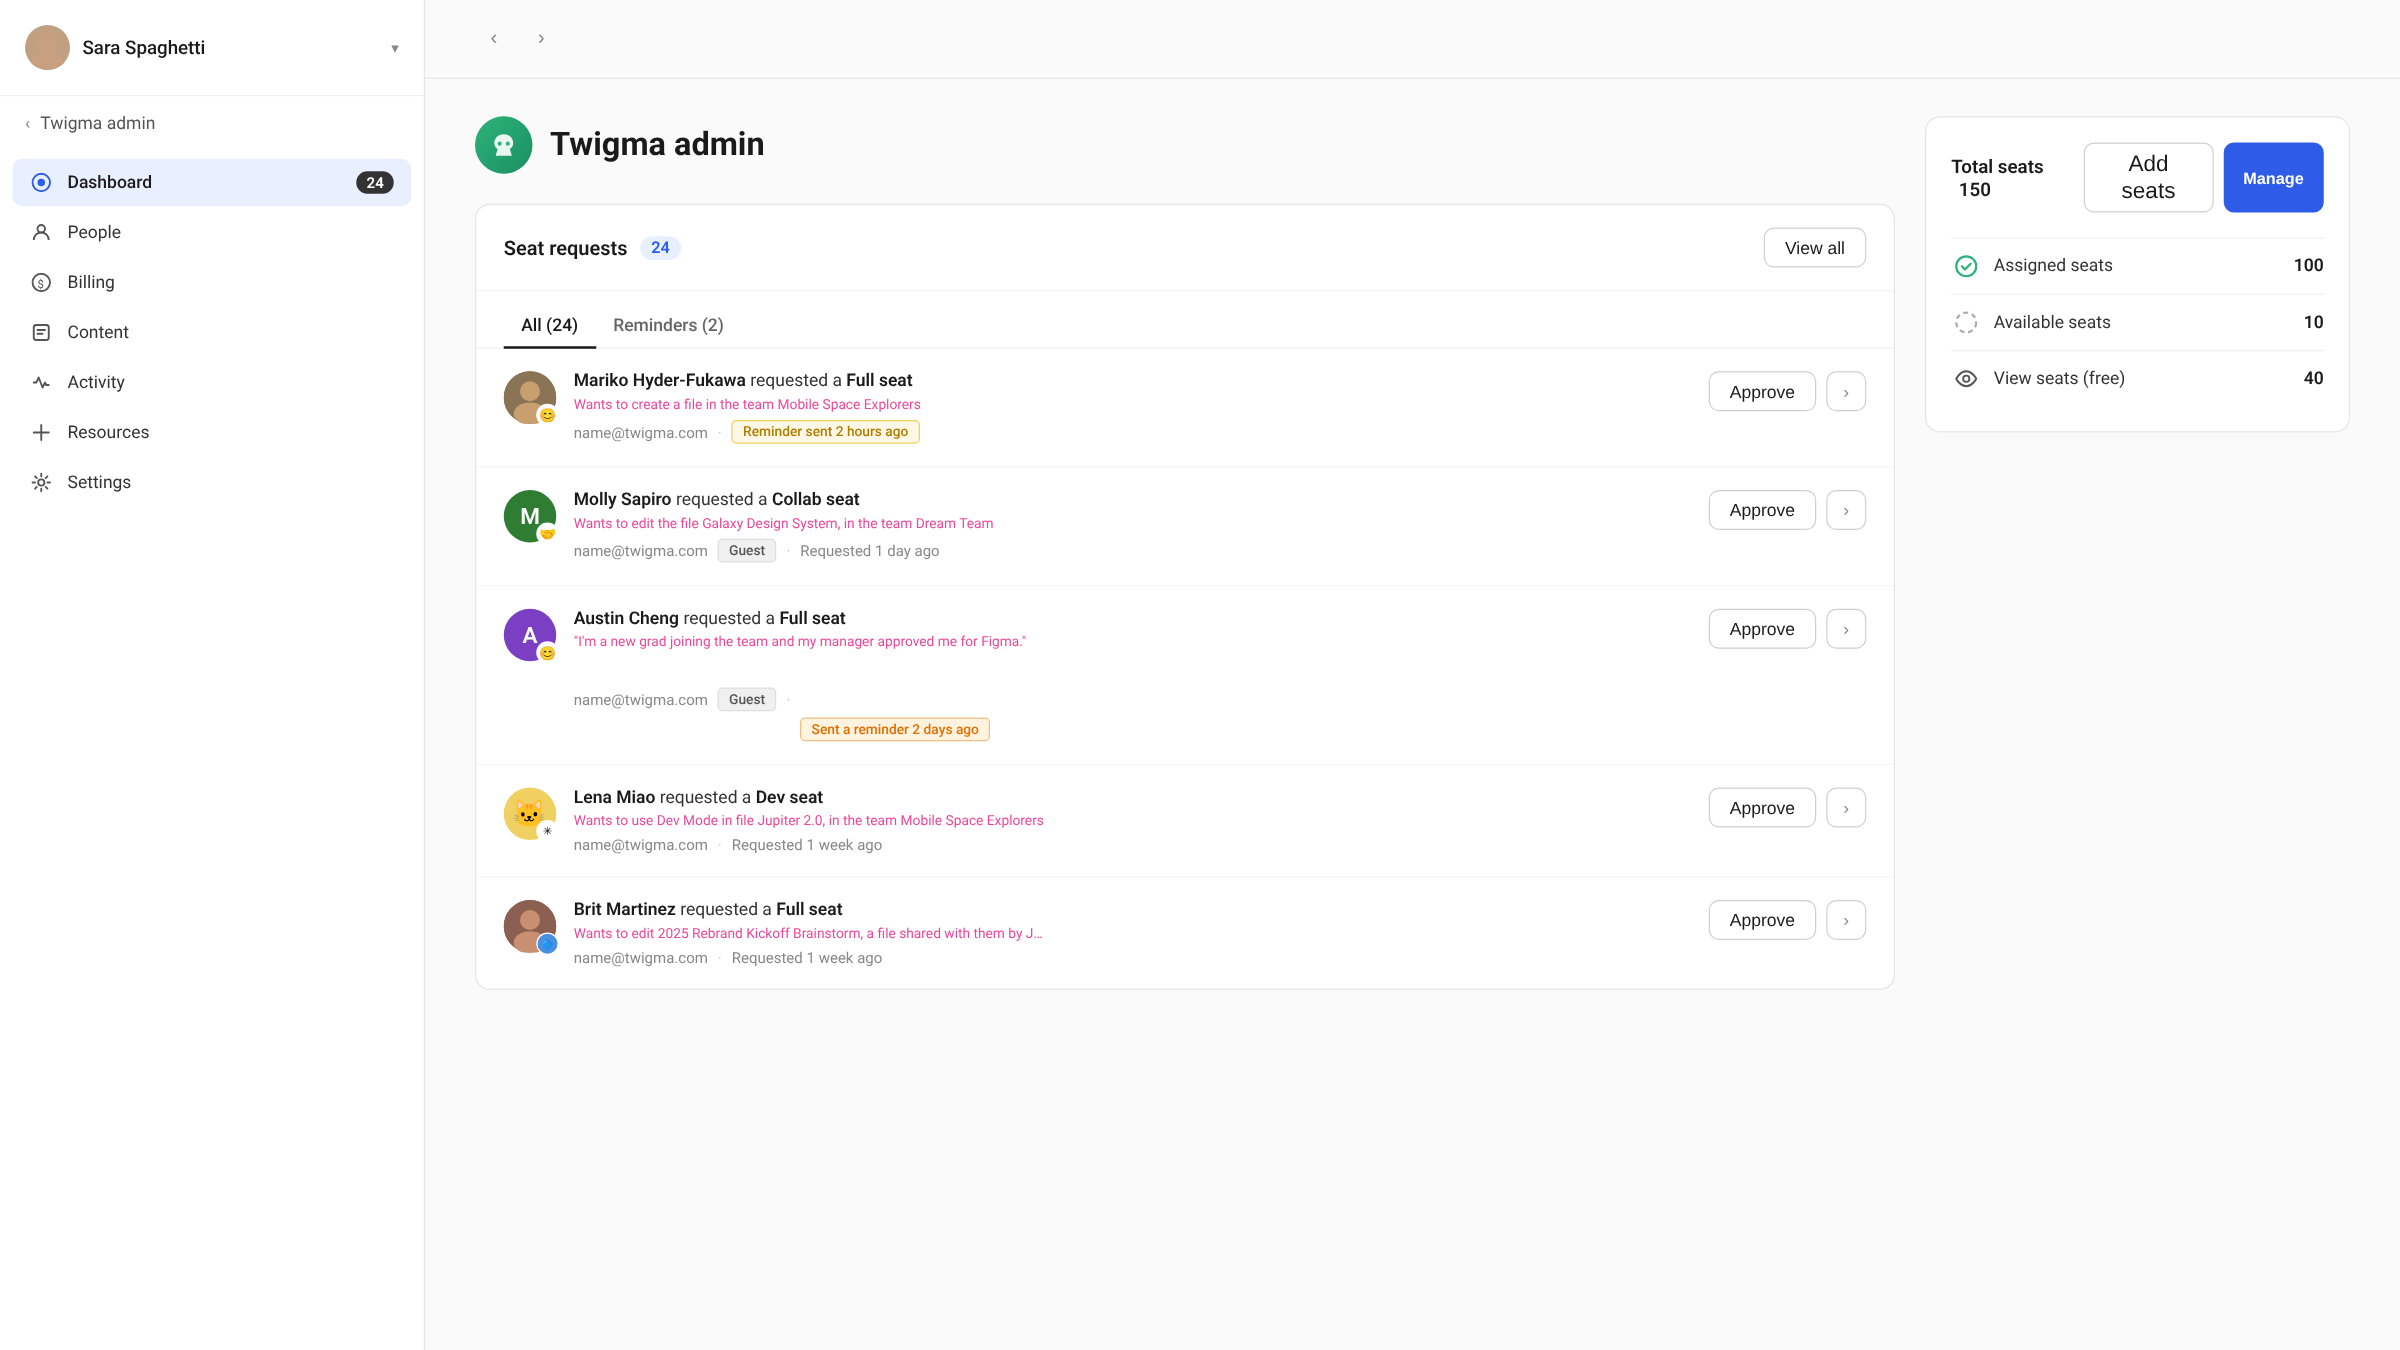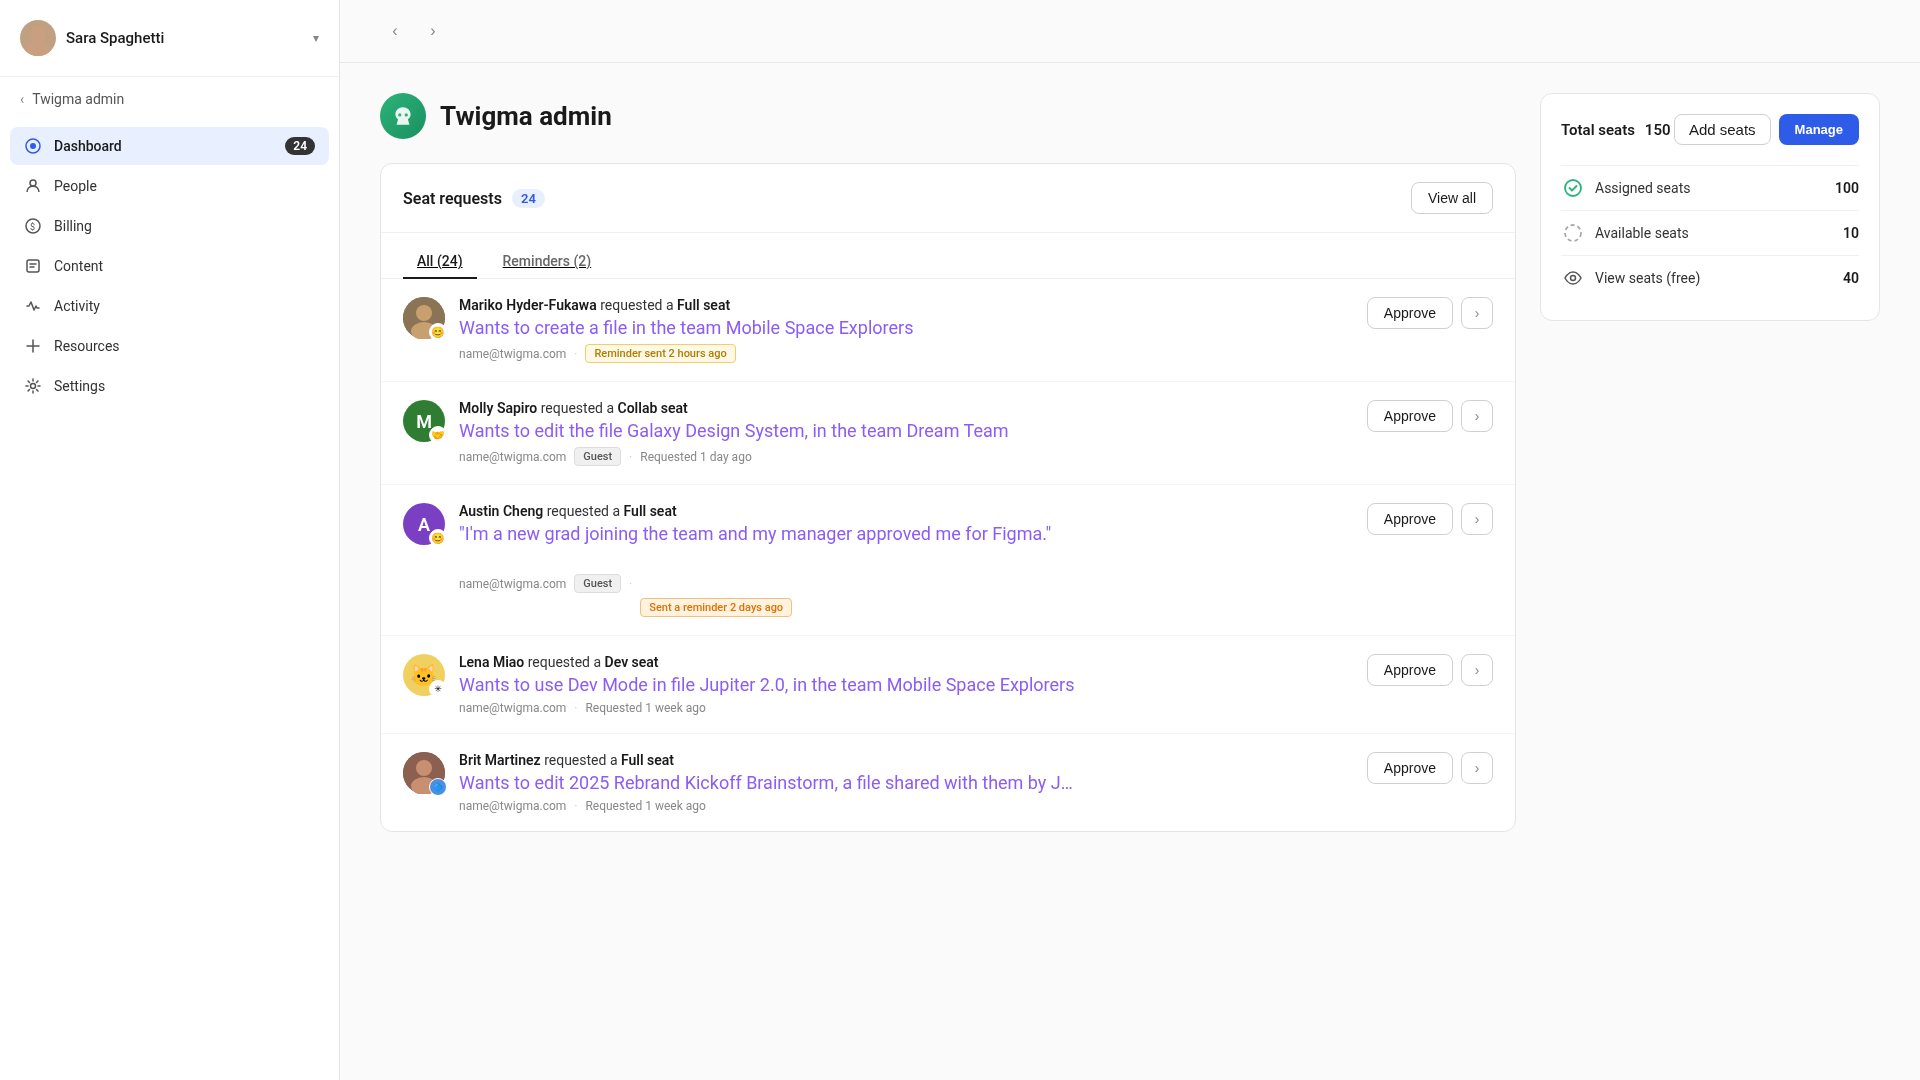--- a/index.html
+++ b/index.html
@@ -40,52 +40,52 @@
     .left-panel { flex: 1; min-width: 0; }
 
     
     .card { background: #fff; border-radius: 12px; border: 1px solid #e5e5e5; overflow: hidden; }
     .card-header { display: flex; align-items: center; justify-content: space-between; padding: 18px 22px; border-bottom: 1px solid #f0f0f0; }
     .card-title { display: flex; align-items: center; gap: 10px; font-size: 16px; font-weight: 600; color: #1a1a1a; }
     .count-badge { background: #e8efff; color: #2e5be8; font-size: 13px; font-weight: 600; border-radius: 12px; padding: 2px 9px; }
     .view-all-btn { border: 1px solid #d0d0d0; background: #fff; border-radius: 8px; padding: 7px 16px; font-size: 14px; font-weight: 400; cursor: pointer; color: #1a1a1a; }
 
     
-    .tabs { display: flex; gap: 12px; padding: 12px 22px 0; border-bottom: 1px solid #f0f0f0; text-decoration: underline; }
+    .tabs { display: flex; gap: 0; padding: 12px 22px 0; border-bottom: 1px solid #f0f0f0; }
     .tab { padding: 8px 14px; font-size: 14px; font-weight: 500; cursor: pointer; color: #666; border-bottom: 2px solid transparent; margin-bottom: -1px; }
     .tab.active { color: #1a1a1a; border-bottom: 2px solid #1a1a1a; }
 
     
     .request-item { display: flex; align-items: flex-start; gap: 14px; padding: 18px 22px; border-bottom: 1px solid #f5f5f5; }
     .request-item:last-child { border-bottom: none; }
     .avatar-wrapper { position: relative; flex-shrink: 0; }
     .avatar { width: 42px; height: 42px; border-radius: 50%; display: flex; align-items: center; justify-content: center; font-size: 16px; font-weight: 600; color: #fff; }
     .avatar-badge { position: absolute; bottom: -2px; right: -2px; width: 18px; height: 18px; border-radius: 50%; background: #fff; display: flex; align-items: center; justify-content: center; font-size: 11px; border: 1.5px solid #fff; }
     .request-content { flex: 1; min-width: 0; }
     .request-main { font-size: 14px; color: #333; margin-bottom: 4px; }
     .request-name { font-weight: 600; color: #1a1a1a; }
     .request-seat-type { font-weight: 600; color: #1a1a1a; }
-    .request-desc { font-size: 18px; color: #8b5cf6; margin-bottom: 6px; }
+    .request-desc { font-size: 11px; color: #ec4899; margin-bottom: 6px; }
     .request-meta { display: flex; align-items: center; gap: 8px; font-size: 12px; color: #888; }
     .tag { display: inline-flex; align-items: center; font-size: 11px; font-weight: 500; padding: 2px 8px; border-radius: 4px; }
     .tag-guest { background: #f0f0f0; color: #555; border: 1px solid #ddd; }
     .tag-reminder { background: #fff8e6; color: #b07d00; border: 1px solid #f0d060; }
     .tag-reminder-sent { background: #fff3e0; color: #e07000; border: 1px solid #f0c080; margin-top: 48px; }
     .request-actions { display: flex; align-items: center; gap: 8px; flex-shrink: 0; }
     .approve-btn { border: 1px solid #d0d0d0; background: #fff; border-radius: 8px; padding: 7px 16px; font-size: 14px; font-weight: 500; cursor: pointer; color: #1a1a1a; }
     .chevron-btn { width: 32px; height: 32px; border: 1px solid #d0d0d0; background: #fff; border-radius: 8px; cursor: pointer; display: flex; align-items: center; justify-content: center; color: #888; font-size: 14px; }
 
     
     .right-panel { width: 340px; flex-shrink: 0; }
     .seats-card { background: #fff; border-radius: 12px; border: 1px solid #e5e5e5; padding: 20px; }
     .seats-header { display: flex; align-items: center; justify-content: space-between; margin-bottom: 20px; }
     .seats-title { font-size: 15px; font-weight: 600; color: #1a1a1a; }
     .seats-count { font-size: 15px; font-weight: 600; color: #1a1a1a; margin-left: 6px; }
     .seats-actions { display: flex; gap: 8px; }
-    .add-seats-btn { border: 1px solid #d0d0d0; background: #fff; border-radius: 8px; padding: 6px 14px; font-size: 15px; font-weight: 500; cursor: pointer; color: #1a1a1a; }
+    .add-seats-btn { border: 1px solid #d0d0d0; background: #fff; border-radius: 8px; padding: 6px 14px; font-size: 18px; font-weight: 500; cursor: pointer; color: #1a1a1a; }
     .manage-btn { border: none; background: #2e5be8; border-radius: 8px; padding: 6px 16px; font-size: 13px; font-weight: 600; cursor: pointer; color: #fff; }
     .seats-row { display: flex; align-items: center; gap: 10px; padding: 10px 0; border-top: 1px solid #f0f0f0; }
     .seats-row-icon { width: 24px; height: 24px; display: flex; align-items: center; justify-content: center; color: #666; font-size: 14px; }
     .seats-row-label { flex: 1; font-size: 14px; color: #333; }
     .seats-row-value { font-size: 14px; font-weight: 600; color: #1a1a1a; }
 
     
     .twigma-icon { width: 46px; height: 46px; border-radius: 50%; background: linear-gradient(135deg, #2db37a, #1a9060); display: flex; align-items: center; justify-content: center; }
     .twigma-icon svg { width: 26px; height: 26px; fill: white; }
 

